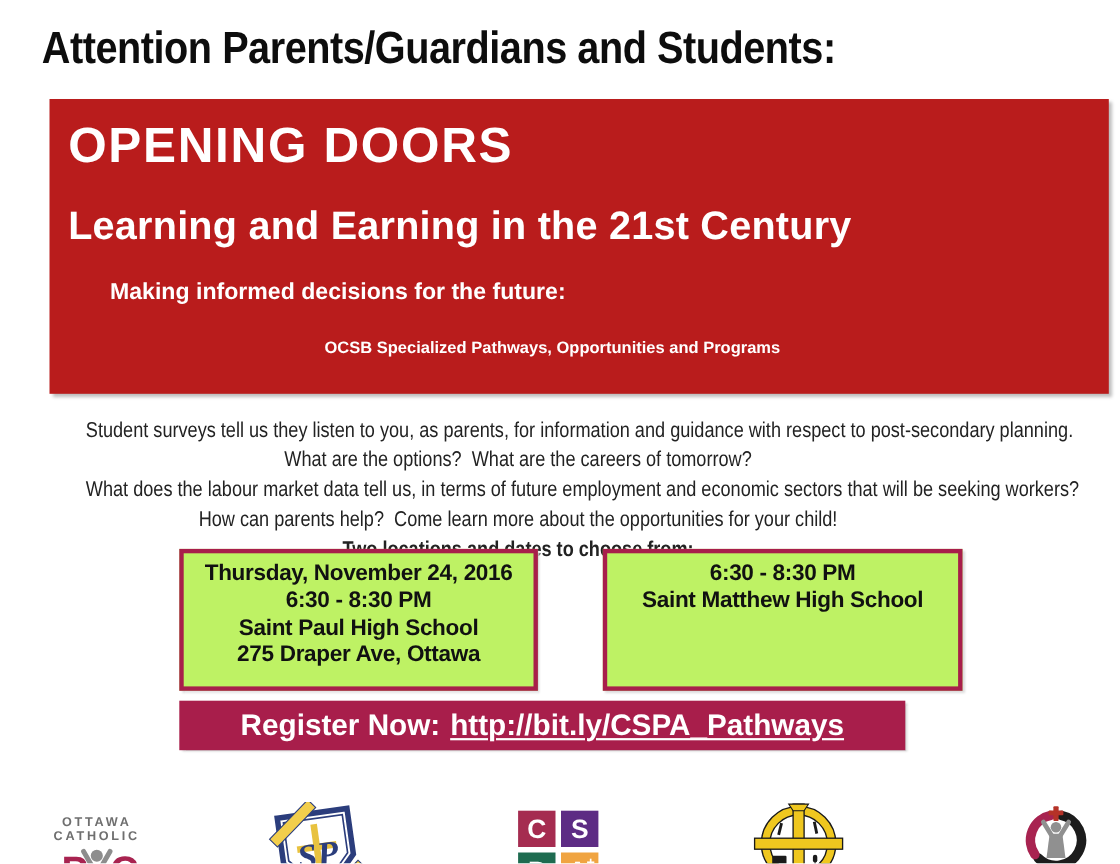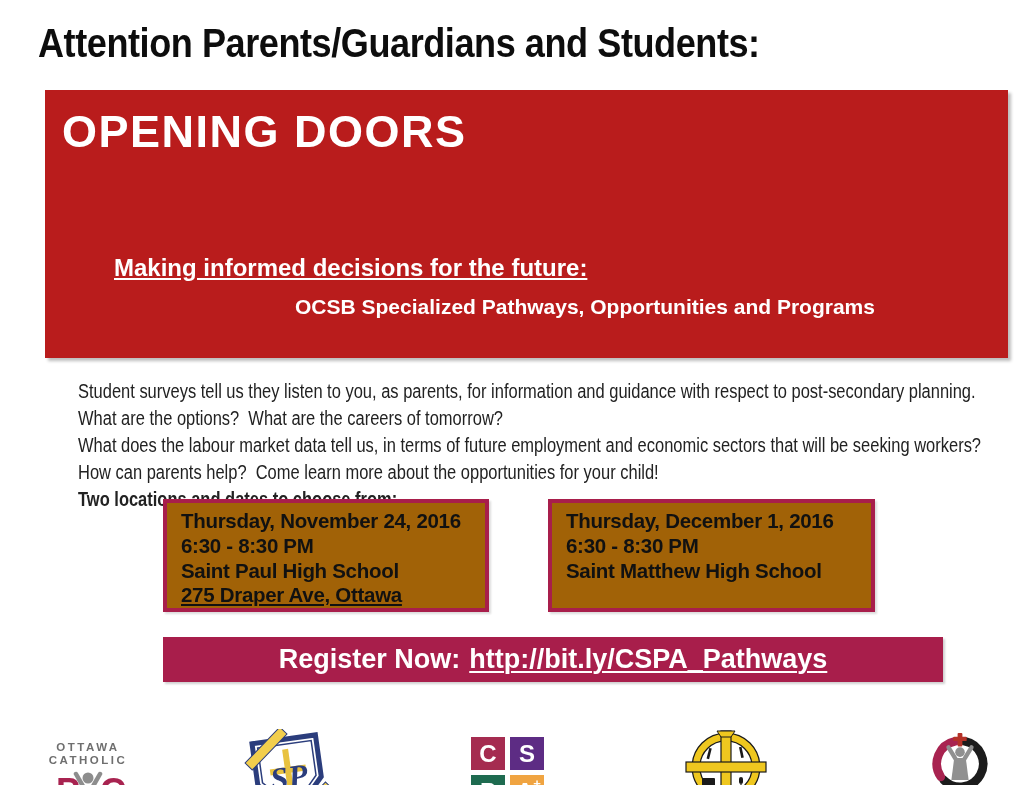--- a/index.html
+++ b/index.html
@@ -20,49 +20,50 @@
   }
   .banner .heading{
     position:absolute;left:17px;top:16px;
     font-size:45px;font-weight:800;letter-spacing:1.5px;white-space:nowrap;
   }
   .banner .subheading{
     position:absolute;left:17px;top:94px;
     font-size:36px;font-weight:800;letter-spacing:0.2px;white-space:nowrap;
   }
   .banner .tagline{
-    position:absolute;left:69px;top:164px;
-    font-size:24px;font-weight:700;white-space:nowrap;text-decoration:underline;
+    position:absolute;left:55px;top:164px;
+    font-size:21px;font-weight:700;white-space:nowrap;
   }
   .banner .program{
-    position:absolute;left:250px;top:205px;
-    font-size:21px;font-weight:700;white-space:nowrap;
-  }
-
-  .intro{position:absolute;left:78px;top:378px;width:930px;color:#222;}
+    position:absolute;left:250px;top:218px;
+    font-size:15px;font-weight:700;white-space:nowrap;
+  }
+
+  .intro{position:absolute;left:78px;top:378px;width:930px;color:#222;text-align:center;}
   .intro .line{
     font-size:19.5px;line-height:27px;white-space:pre;
     transform:scaleX(0.845);transform-origin:left top;
   }
   .intro .line.bold{font-weight:700;}
 
   .event-box{
-    position:absolute;top:499px;height:113px;box-sizing:border-box;
-    background:#a16207;border:4px solid #A81E4B;
+    position:absolute;top:499px;height:129px;box-sizing:border-box;
+    background:#bef264;border:4px solid #A81E4B;
     padding:6px 14px 0 14px;
     box-shadow:2px 2px 2px #dcdcdc;
     color:#111;
+    text-align:center;
   }
   .event-box.first{left:163px;width:326px;}
   .event-box.second{left:548px;width:327px;}
   .event-box .row{font-size:20.5px;font-weight:700;line-height:24.8px;white-space:nowrap;letter-spacing:-0.3px;}
-  .event-box .addr{text-decoration:underline;text-decoration-thickness:2px;text-underline-offset:2px;color:#111;margin-top:15px;}
+  .event-box .addr{text-decoration-thickness:2px;text-underline-offset:2px;color:#111;margin-top:15px;}
 
   .register{
-    position:absolute;left:163px;top:637px;width:780px;height:45px;
+    position:absolute;left:163px;top:637px;width:660px;height:45px;
     background:#A81E4B;color:#fff;text-align:center;line-height:45px;
     font-size:27px;font-weight:800;white-space:nowrap;
     box-shadow:2px 2px 2px #d0d0d0;
   }
   .register .url{
     text-decoration:underline;text-decoration-thickness:2px;text-underline-offset:3px;
     color:#fff;margin-left:9px;
   }
 
   .logo{position:absolute;margin-top:38px;}
@@ -70,41 +71,41 @@
 </style>
 </head>
 <body>
 
 <div class="page">
 
   <div class="title">Attention Parents/Guardians and Students:</div>
 
   <div class="banner">
     <div class="heading">OPENING DOORS</div>
+    <div class="subheading">Learning and Earning in the 21st Century</div>
     <div class="tagline">Making informed decisions for the future:</div>
     <div class="program">OCSB Specialized Pathways, Opportunities and Programs</div>
   </div>
 
   <div class="intro">
     <div class="line">Student surveys tell us they listen to you, as parents, for information and guidance with respect to post-secondary planning.</div>
     <div class="line">What are the options?  What are the careers of tomorrow?</div>
     <div class="line">What does the labour market data tell us, in terms of future employment and economic sectors that will be seeking workers?</div>
     <div class="line">How can parents help?  Come learn more about the opportunities for your child!</div>
     <div class="line bold">Two locations and dates to choose from:</div>
   </div>
 
   <div class="event-box first">
     <div class="row">Thursday, November 24, 2016</div>
     <div class="row">6:30 - 8:30 PM</div>
     <div class="row">Saint Paul High School</div>
     <div class="row"><a class="addr">275 Draper Ave, Ottawa</a></div>
   </div>
 
   <div class="event-box second">
-    <div class="row">Thursday, December 1, 2016</div>
     <div class="row">6:30 - 8:30 PM</div>
     <div class="row">Saint Matthew High School</div>
   </div>
 
   <div class="register">
     <span>Register Now:</span><a class="url">http://bit.ly/CSPA_Pathways</a>
   </div>
 
   <div class="logo" style="left:38px;top:700px;">
     <svg width="100" height="74" viewBox="0 0 100 74">

